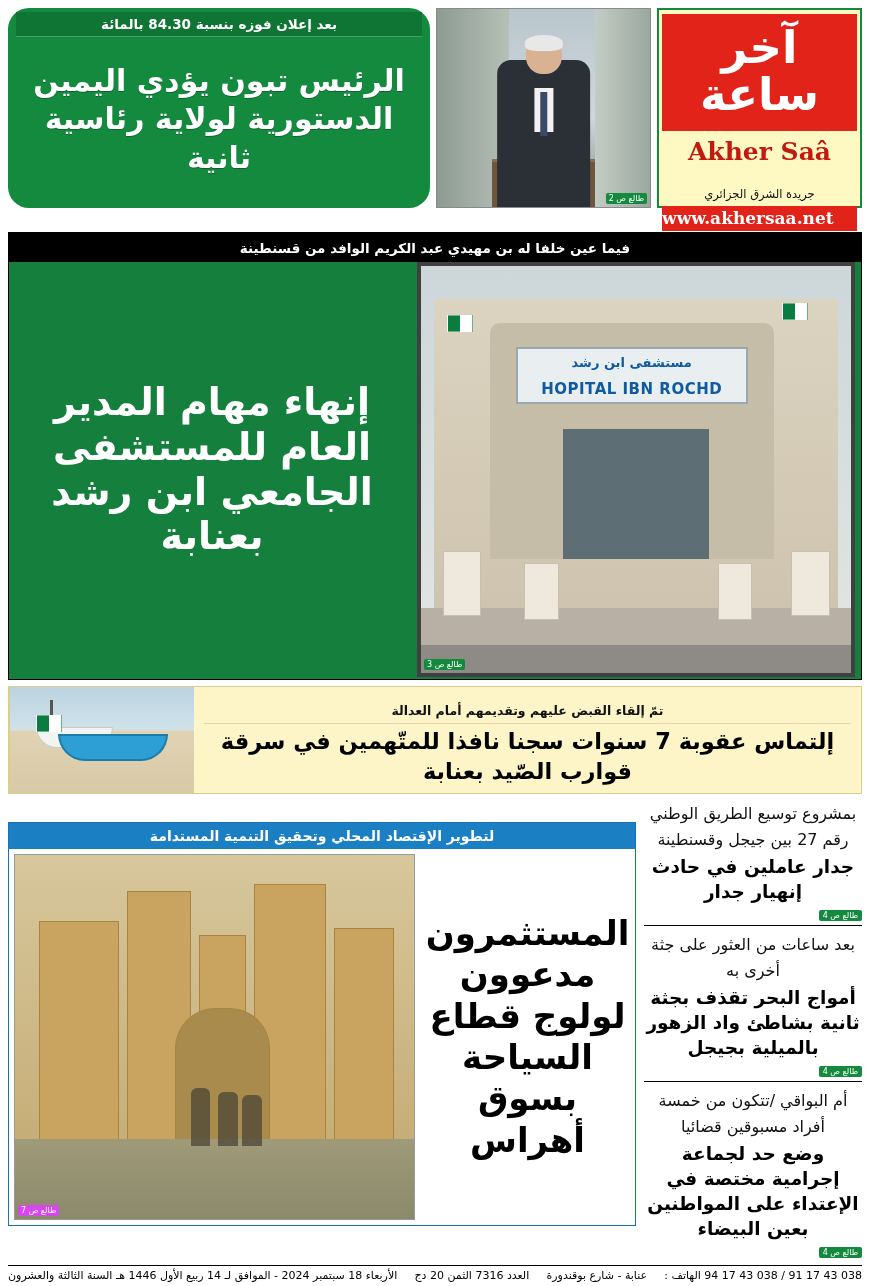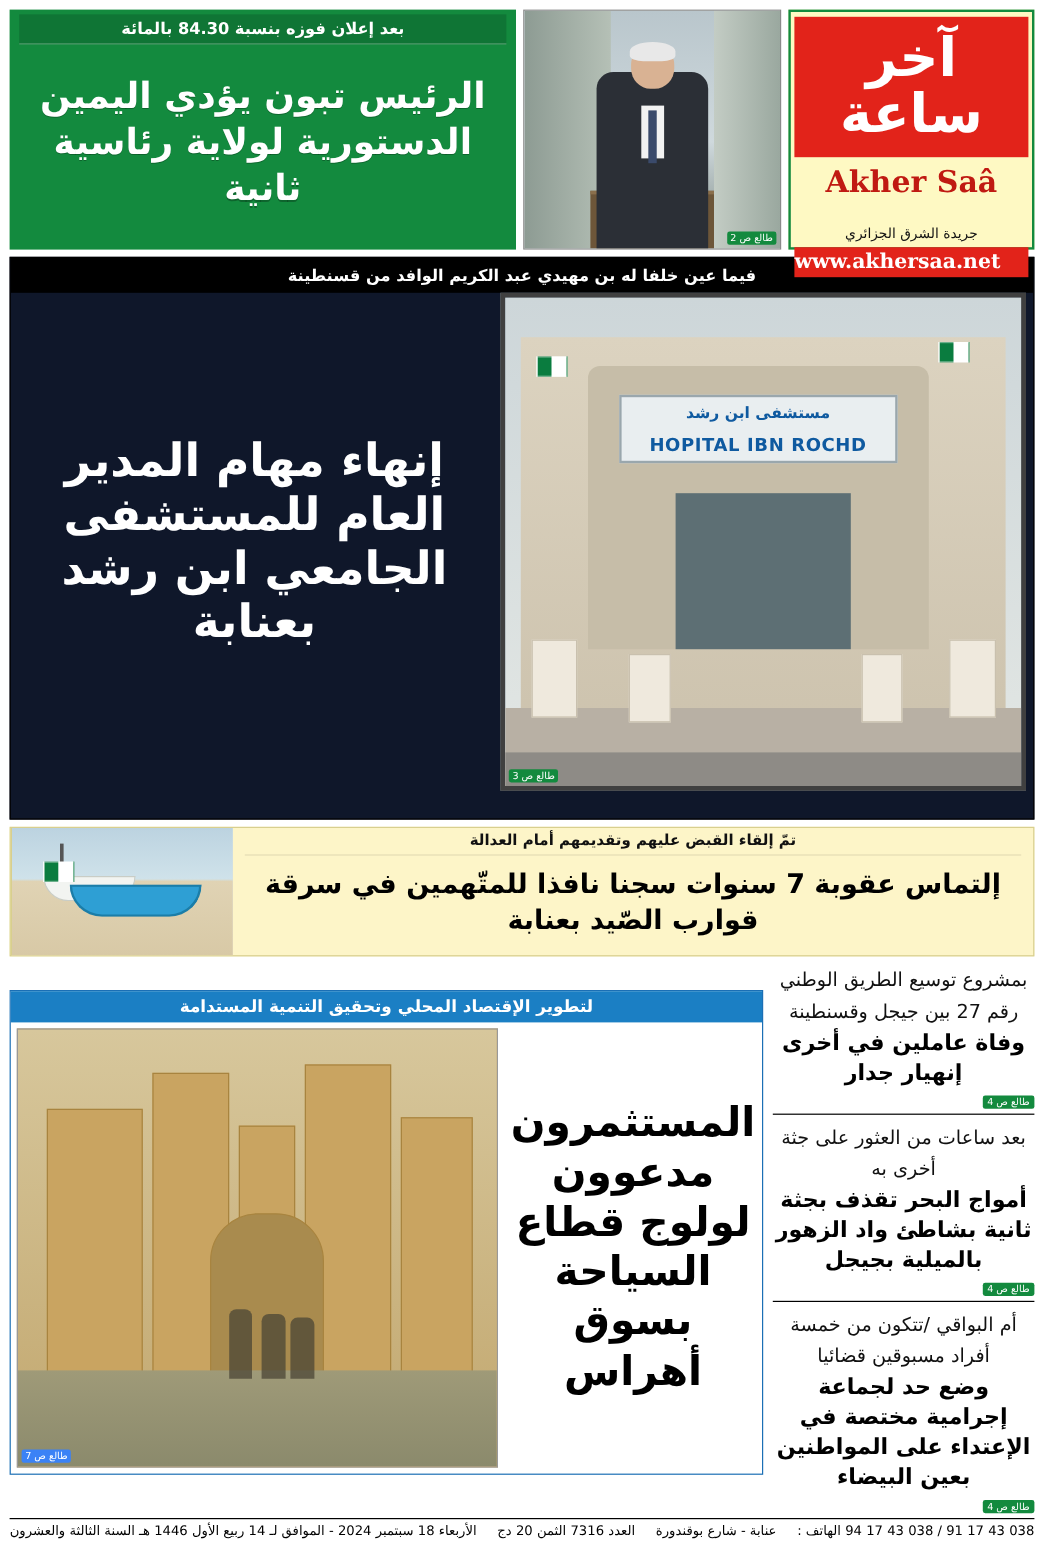--- a/index.html
+++ b/index.html
@@ -84,20 +84,21 @@
     border-radius: 2px;
   }
 
   .lead-headline {
     flex: 1;
     background: #138a3e;
     color: #ffffff;
     display: flex;
     flex-direction: column;
     padding: 4px 8px 6px 8px;
+    border-radius: 21px;
   }
   .lead-kicker {
     background: #0f7535;
     color: #ffffff;
     font-size: 13.5px;
     font-weight: bold;
     text-align: center;
     padding: 4px 2px;
     letter-spacing: 0.5px;
     border-bottom: 1px solid #ffffff44;
@@ -111,24 +112,24 @@
     font-size: 30px;
     font-weight: bold;
     line-height: 1.28;
     letter-spacing: 1px;
     padding: 2px 4px;
     text-shadow: 0 1px 0 #00000044;
   }
 
   
   .main-story {
-    margin-top: 6px;
-    background: #0f172a;
+    margin-top: 24px;
+    background: #15803d;
     border: 1px solid #000;
-    padding: 0 0 23px 0;
+    padding: 0 0 2px 0;
   }
   .main-kicker {
     color: #ffffff;
     background: #000;
     font-size: 13.5px;
     font-weight: bold;
     text-align: center;
     padding: 7px 6px 6px 6px;
     letter-spacing: 0.8px;
   }
@@ -173,21 +174,21 @@
   .yellow-story {
     margin-top: 6px;
     background: #fdf5c8;
     border: 1px solid #d8cf8e;
     display: flex;
     flex-direction: row;
     height: 108px;
   }
   .yellow-text {
     flex: 1;
-    padding: 2px 10px 6px 10px;
+    padding: 16px 10px 6px 10px;
     display: flex;
     flex-direction: column;
   }
   .yellow-kicker {
     color: #111;
     font-size: 12.5px;
     font-weight: bold;
     text-align: center;
     padding-bottom: 5px;
     border-bottom: 1px solid #0000001f;
@@ -257,21 +258,21 @@
     flex: 1;
     margin: 5px;
     border: 1px solid #999;
     position: relative;
     overflow: hidden;
     background: #c9ab73;
   }
   .bottom-photo .caption-tag {
     position: absolute;
     bottom: 3px; left: 3px;
-    background: #3b82f6;
+    background: #d946ef;
     color: #fff;
     font-size: 8px;
     padding: 1px 3px;
     border-radius: 2px;
   }
 
   
   .briefs {
     width: 218px;
     display: flex;
@@ -430,21 +431,21 @@
       <div class="ph flag" style="left:14%;top:26%;"></div>
     </div>
   </div>
 
   <div class="bottom">
 
     <div class="briefs">
 
       <div class="brief">
         <div class="brief-kicker">بمشروع توسيع الطريق الوطني رقم 27 بين جيجل وقسنطينة</div>
-        <div class="brief-title">وفاة عاملين في أخرى إنهيار جدار</div>
+        <div class="brief-title">جدار عاملين في حادث إنهيار جدار</div>
         <div class="brief-tag">طالع ص 4</div>
       </div>
 
       <div class="brief">
         <div class="brief-kicker">بعد ساعات من العثور على جثة أخرى به</div>
         <div class="brief-title">أمواج البحر تقذف بجثة ثانية بشاطئ واد الزهور بالميلية بجيجل</div>
         <div class="brief-tag">طالع ص 4</div>
       </div>
 
       <div class="brief">

